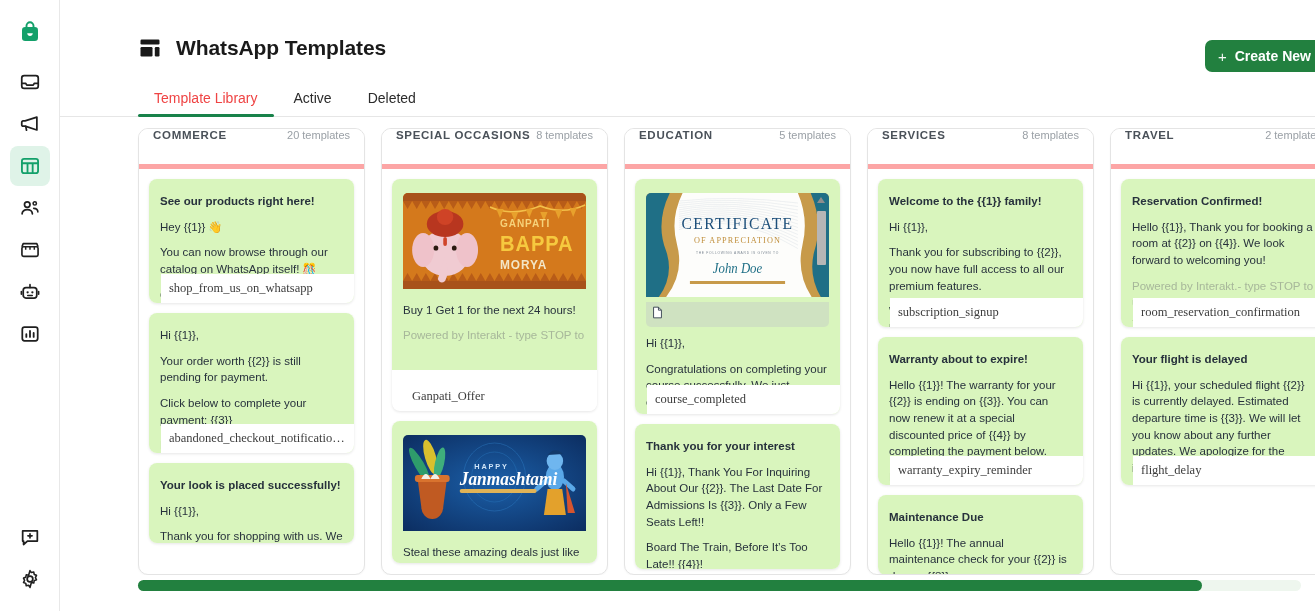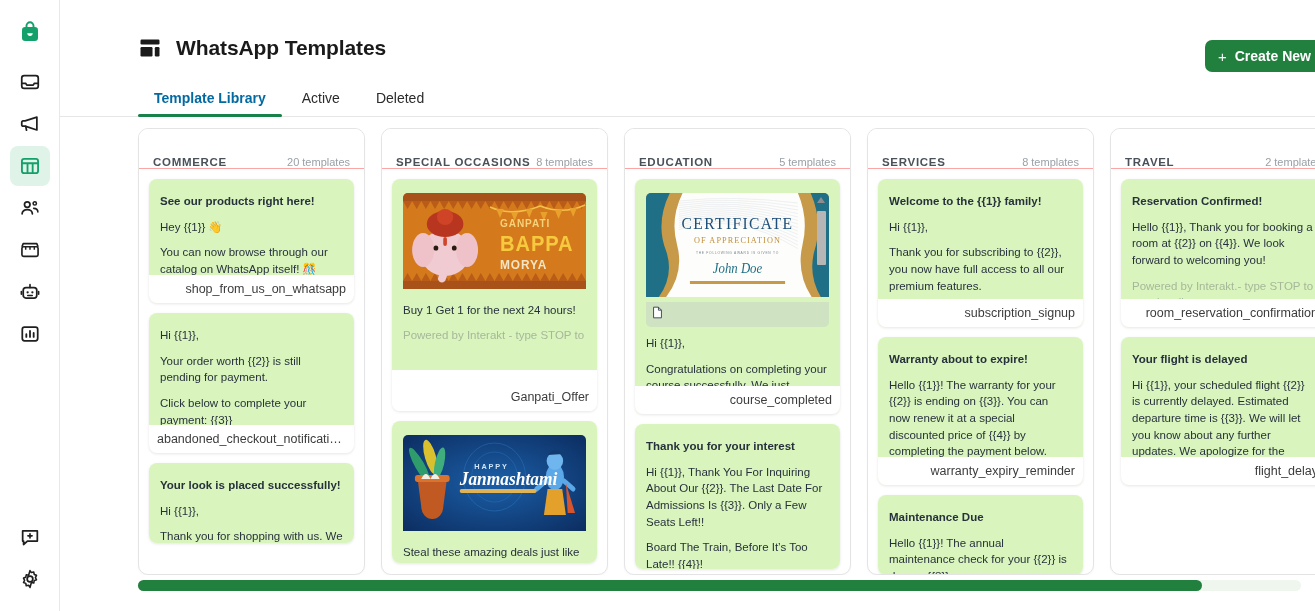--- a/index.html
+++ b/index.html
@@ -65,43 +65,43 @@
   
   .tabs {
     padding-left: 78px; display: flex; gap: 4px;
     border-bottom: 1px solid #e6e6e6; margin-right: 0;
     position: relative; top: -4px;
   }
   .tab {
     padding: 6px 16px 10px 16px; font-size: 14px; color: #2b2b2b;
     cursor: pointer; position: relative; font-weight: normal;
   }
-  .tab.active { color: #0369a1; font-weight: bold; }
+  .tab.active { color: #ef4444; font-weight: normal; }
   .tab.active::after {
     content: ""; position: absolute; left: 0; right: 0; bottom: -1px;
     height: 3px; background: #18824a; border-radius: 2px;
   }
 
   
   .board {
     position: absolute; left: 0; right: 0; top: 128px; bottom: 36px;
     padding-left: 78px;
     display: flex; gap: 16px; overflow: hidden;
   }
   .col {
     flex: 0 0 227px; width: 227px;
     background: #ffffff;
     border: 1px solid #e4e4e4; border-radius: 10px;
     display: flex; flex-direction: column; overflow: hidden;
     box-shadow: 0 1px 2px rgba(0,0,0,.04);
   }
   .col-head {
     height: 40px; flex: 0 0 40px;
-    display: flex; align-items: flex-end; justify-content: space-between;
-    padding: 0 14px; border-bottom: 1px solid #fca5a5;
+    display: flex; align-items: flex-start; justify-content: space-between;
+    padding: 0 14px; border-bottom: 5px solid #fca5a5;
     background: #fff;
   }
   .col-name {
     font-size: 11.5px; font-weight: bold; color: #4a5159;
     letter-spacing: .7px; text-transform: uppercase;
   }
   .col-count { font-size: 11px; color: #9aa0a6; white-space: nowrap; }
   .col-body {
     flex: 1 1 auto; padding: 10px; overflow: hidden;
     display: flex; flex-direction: column; gap: 10px;
@@ -120,25 +120,26 @@
   }
   .bubble p { margin: 0 0 9px 0; }
   .bubble p:last-child { margin-bottom: 0; }
   .bubble .b { font-weight: bold; }
   .bubble .muted { color: #a7b79a; }
   .bubble .reply-btn {
     text-align: center; color: #1f6fd0; font-size: 11.5px;
     padding-top: 6px; margin-top: 4px; border-top: 1px solid #c2e3a2;
   }
   .tname {
-    position: absolute; left: 0; right: 0; bottom: 0;
-    background: #ffffff; text-align: right;
+    position: absolute; left: 12px; right: 0; bottom: 0;
+    background: #ffffff; text-align: left;
     font-size: 12.5px; color: #3c3c3c;
     padding: 7px 8px; white-space: nowrap; overflow: hidden;
     text-overflow: ellipsis;
+    font-family: Liberation Serif, serif;
   }
 
   
   .media {
     width: 100%; border-radius: 5px; overflow: hidden; margin-bottom: 8px;
     position: relative;
   }
   .media-doc-bar {
     background: #cfe2c1; display: flex; align-items: center; gap: 6px;
     padding: 4px 6px; font-size: 10.5px; color: #384150;

